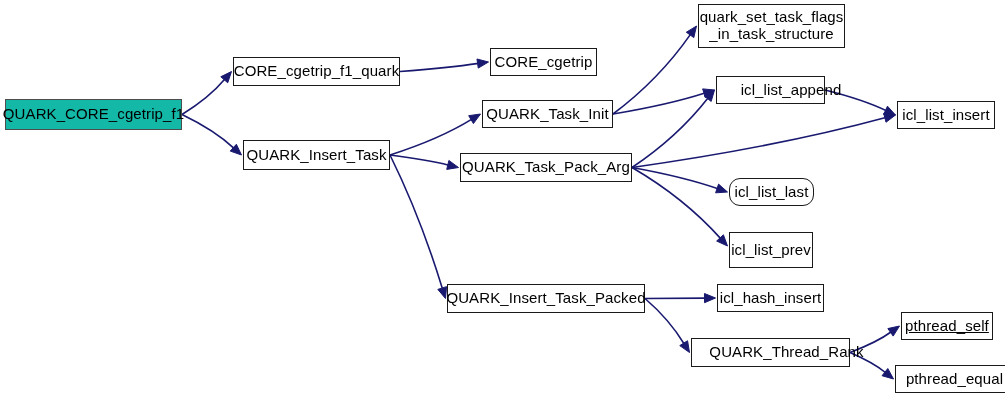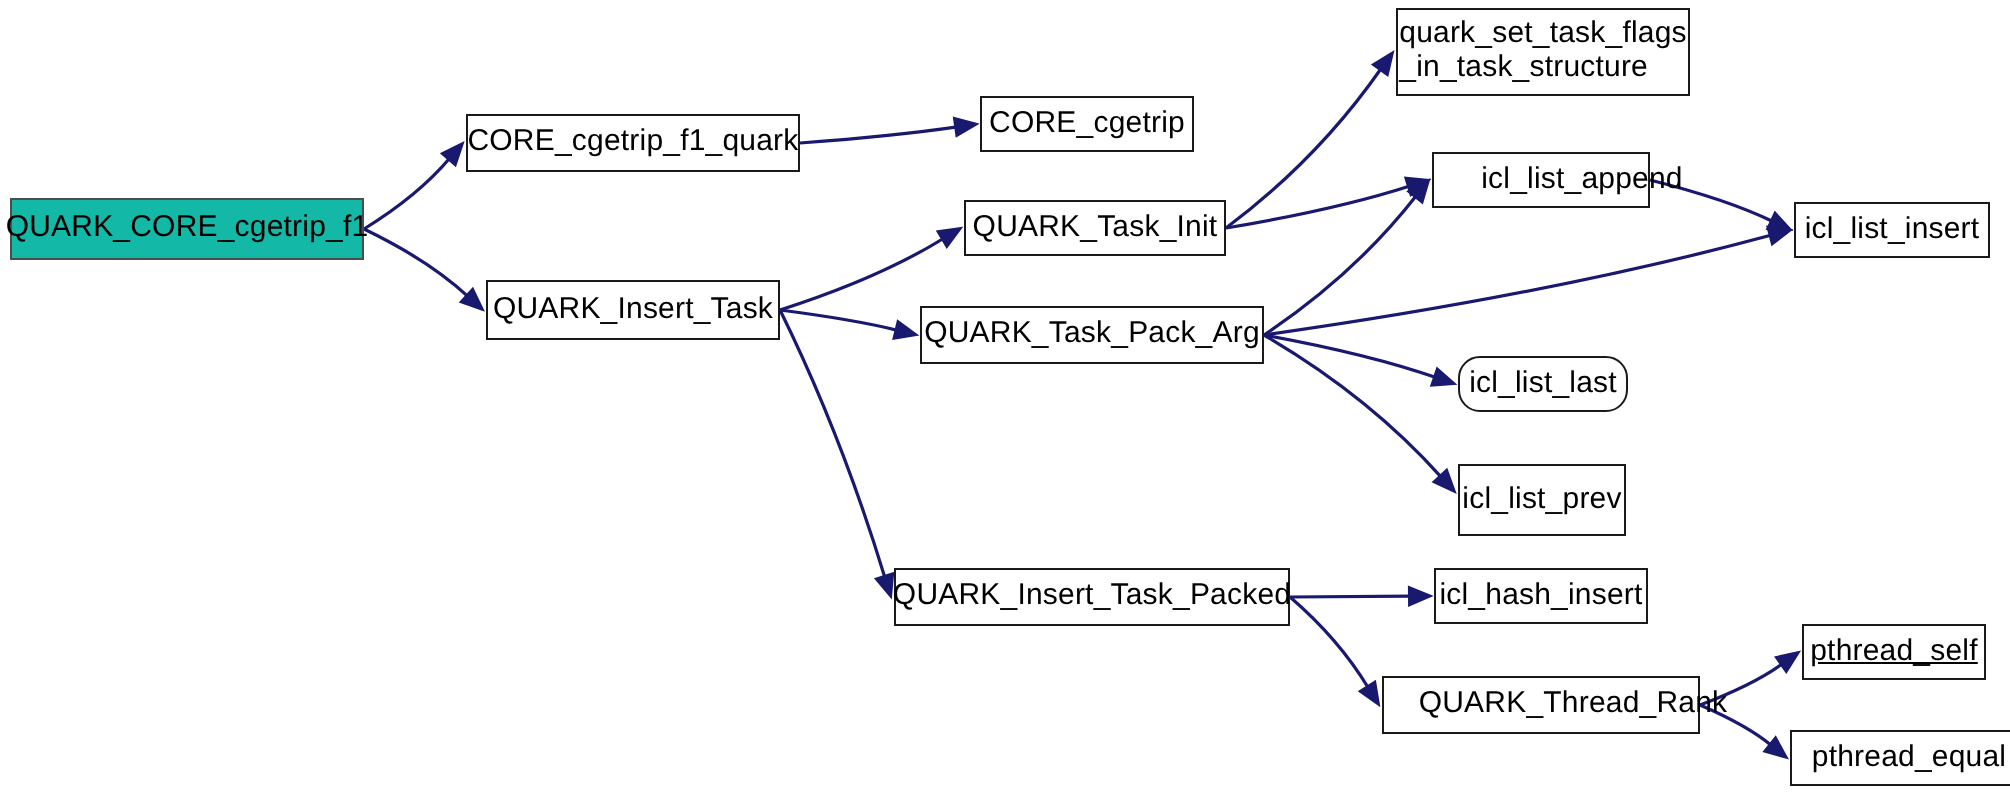--- a/index.html
+++ b/index.html
@@ -23,21 +23,21 @@
     width: 1005px;
     height: 400px;
     pointer-events: none;
   }
   .node {
     position: absolute;
     box-sizing: border-box;
     display: flex;
     align-items: center;
     justify-content: center;
-    text-align: left;
+    text-align: center;
     background: #ffffff;
     border: 1px solid #1a1a1a;
     color: #000000;
     font-size: 15px;
     line-height: 1.12;
     white-space: pre;
     letter-spacing: 0.1px;
   }
   .node.root {
     background: #14b8a6;

